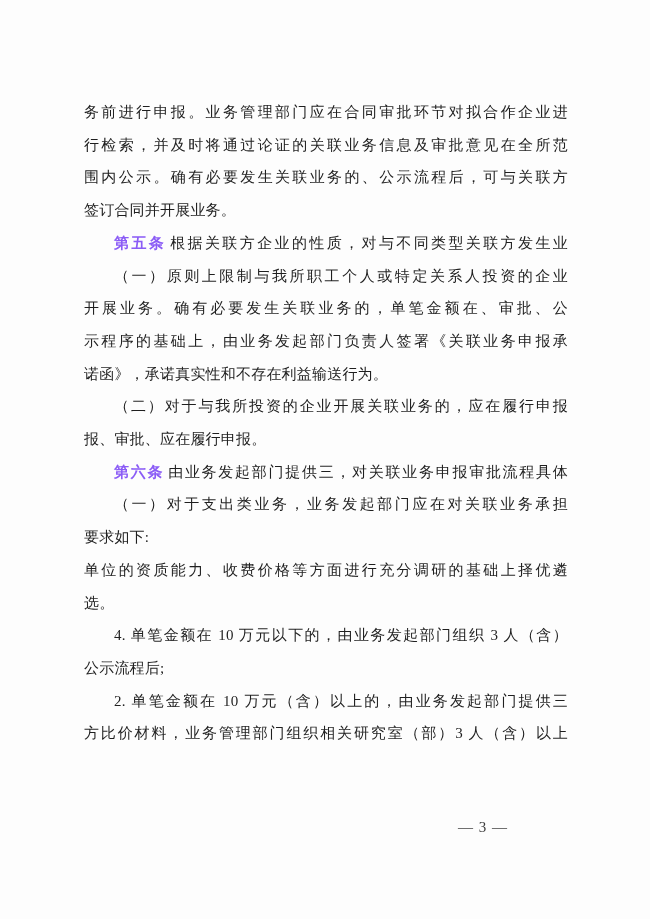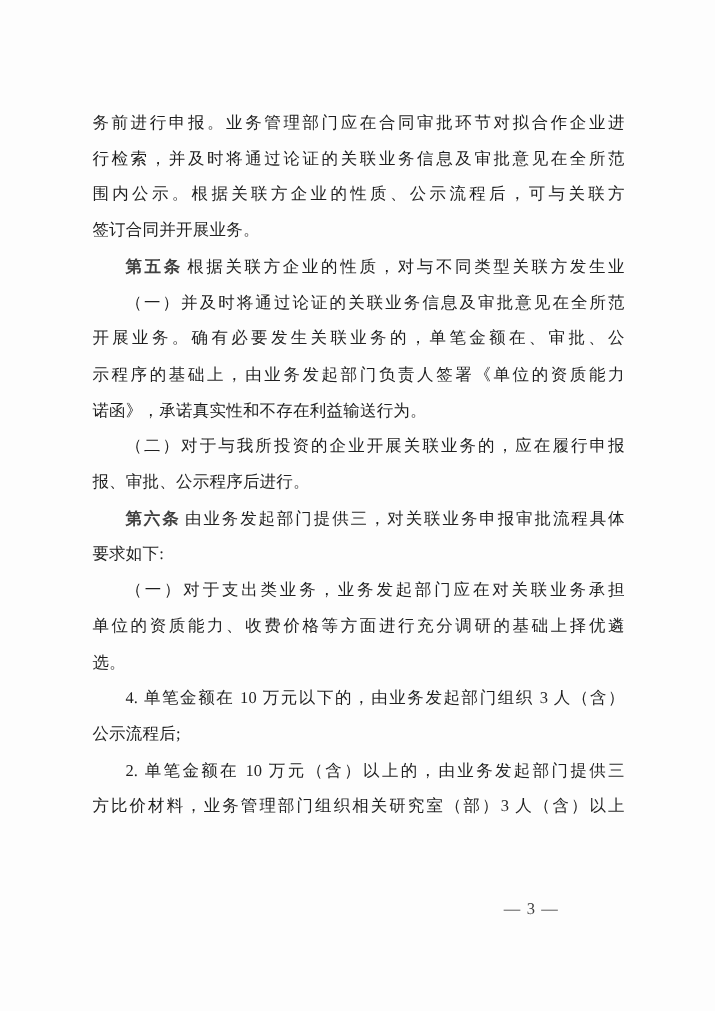--- a/index.html
+++ b/index.html
@@ -40,21 +40,21 @@
     text-align: left;
     text-align-last: left;
   }
   .line.indent {
     text-indent: 2em;
   }
   .term {
     font-weight: 700;
     font-family: "Liberation Sans", "DejaVu Sans", sans-serif;
     margin-right: 4px;
-    color: #404040;
+    color: #8b5cf6;
   }
   .page-number {
     position: absolute;
     left: 423px;
     top: 819px;
     width: 120px;
     text-align: center;
     font-size: 15px;
     line-height: 17px;
     color: #3c3c3c;
@@ -62,37 +62,37 @@
     font-family: "Liberation Serif", "DejaVu Serif", serif;
   }
 </style>
 </head>
 <body>
 
 <div class="page">
   <div class="doc">
     <div class="line fill">务前进行申报。业务管理部门应在合同审批环节对拟合作企业进</div>
     <div class="line fill">行检索，并及时将通过论证的关联业务信息及审批意见在全所范</div>
-    <div class="line fill">围内公示。根据关联方企业的性质、公示流程后，可与关联方</div>
+    <div class="line fill">围内公示。确有必要发生关联业务的、公示流程后，可与关联方</div>
     <div class="line end">签订合同并开展业务。</div>
 
     <div class="line fill indent"><b class="term">第五条</b><span>根据关联方企业的性质，对与不同类型关联方发生业</span></div>
 
-    <div class="line fill indent">（一）并及时将通过论证的关联业务信息及审批意见在全所范</div>
+    <div class="line fill indent">（一）原则上限制与我所职工个人或特定关系人投资的企业</div>
     <div class="line fill">开展业务。确有必要发生关联业务的，单笔金额在、审批、公</div>
-    <div class="line fill">示程序的基础上，由业务发起部门负责人签署《单位的资质能力</div>
+    <div class="line fill">示程序的基础上，由业务发起部门负责人签署《关联业务申报承</div>
     <div class="line end">诺函》，承诺真实性和不存在利益输送行为。</div>
 
     <div class="line fill indent">（二）对于与我所投资的企业开展关联业务的，应在履行申报</div>
-    <div class="line end">报、审批、公示程序后进行。</div>
+    <div class="line end">报、审批、应在履行申报。</div>
 
     <div class="line fill indent"><b class="term">第六条</b><span>由业务发起部门提供三，对关联业务申报审批流程具体</span></div>
+    <div class="line fill indent">（一）对于支出类业务，业务发起部门应在对关联业务承担</div>
+
     <div class="line end">要求如下:</div>
-
-    <div class="line fill indent">（一）对于支出类业务，业务发起部门应在对关联业务承担</div>
     <div class="line fill">单位的资质能力、收费价格等方面进行充分调研的基础上择优遴</div>
     <div class="line end">选。</div>
 
     <div class="line fill indent">4. 单笔金额在 10 万元以下的，由业务发起部门组织 3 人（含）</div>
     <div class="line end">公示流程后;</div>
 
     <div class="line fill indent">2. 单笔金额在 10 万元（含）以上的，由业务发起部门提供三</div>
     <div class="line fill">方比价材料，业务管理部门组织相关研究室（部）3 人（含）以上</div>
   </div>
 

